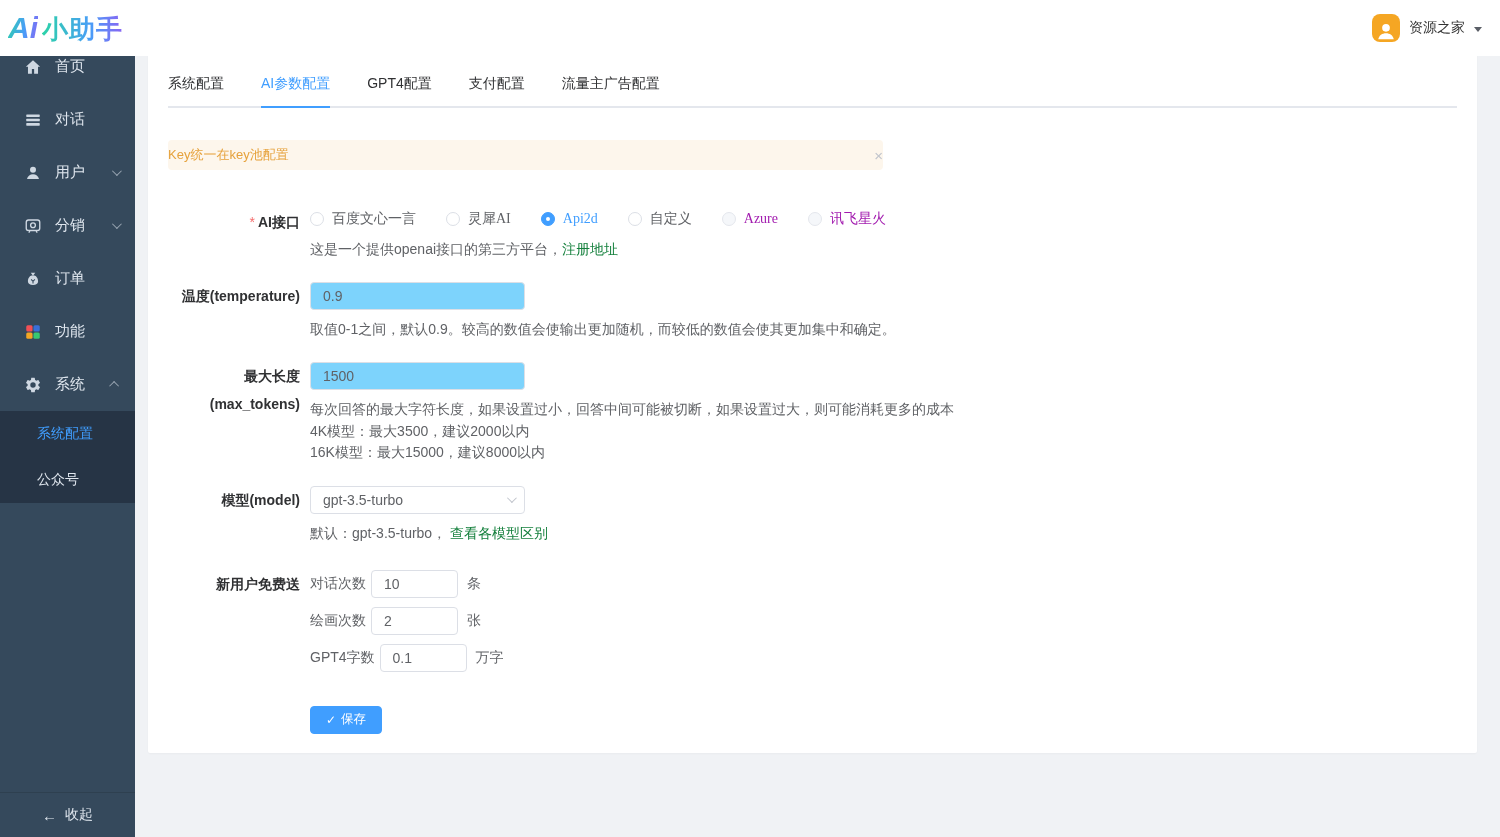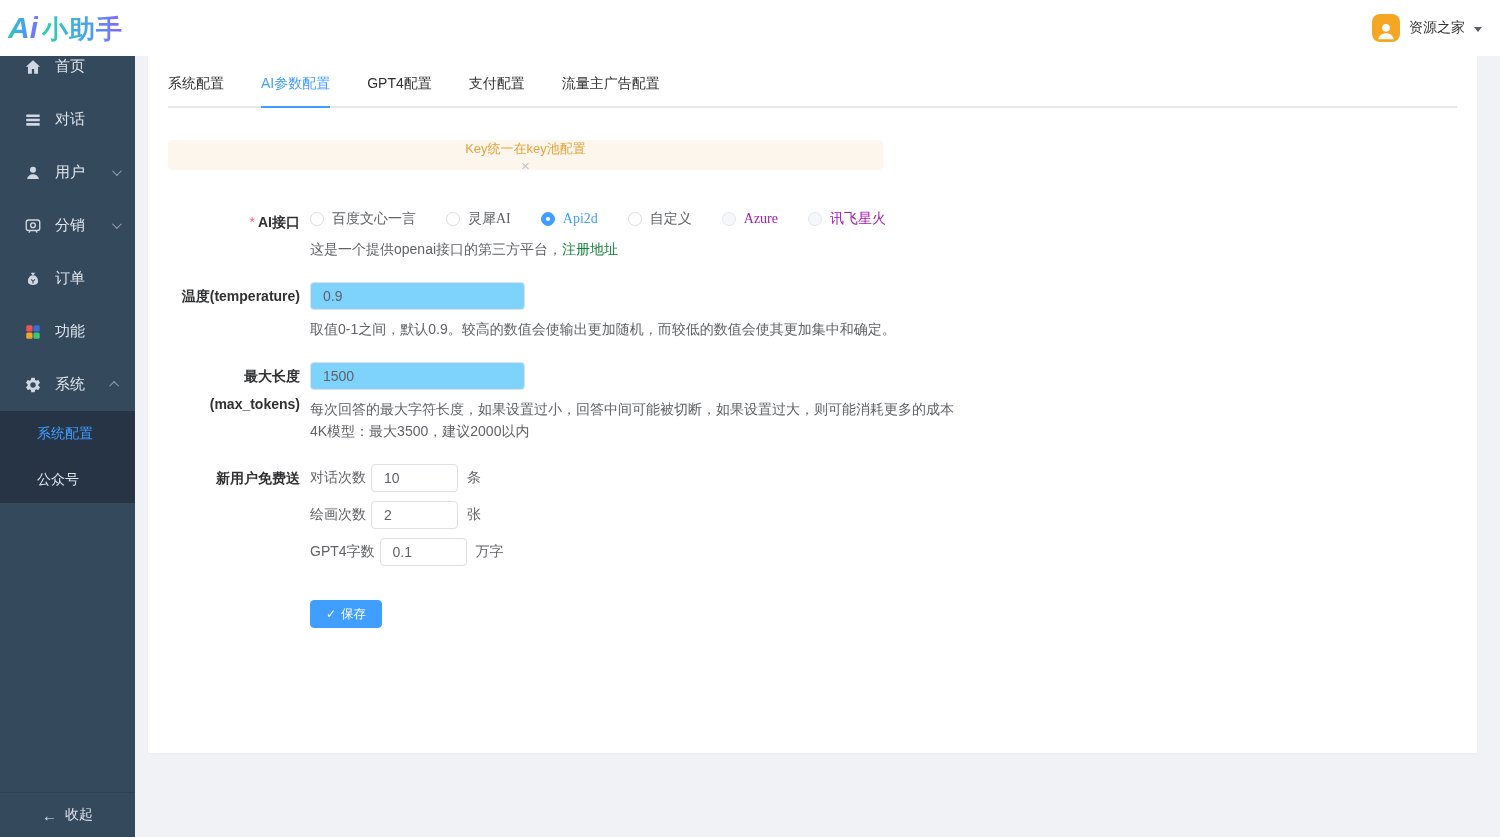--- a/index.html
+++ b/index.html
@@ -41,21 +41,21 @@
   .main { position:absolute; top:40px; left:135px; width:1365px; height:797px; background:#f0f2f5; }
   .card { margin:8px 23px 0 13px; height:705px; background:#ffffff; border-radius:2px; padding:18px 20px 20px 20px; box-shadow:0 1px 2px rgba(0,0,0,.03); }
 
   
   .tabs { display:flex; border-bottom:2px solid #e4e7ed; }
   .tab { font-size:14px; color:#303133; padding:9px 0 13px 0; margin-right:37px; cursor:pointer; position:relative; }
   .tab.active { color:#409eff; }
   .tab.active::after { content:""; position:absolute; left:0; right:0; bottom:-2px; height:2px; background:#409eff; }
 
   
-  .alert { margin-top:32px; width:715px; height:30px; background:#fdf6ec; border-radius:4px; display:flex; align-items:center; padding:0 0;flex-direction:column; }
+  .alert { margin-top:32px; width:715px; height:30px; background:#fdf6ec; border-radius:4px; display:flex; align-items:center; padding:0 0; }
   .alert-text { color:#e6a23c; font-size:13px; flex:1; }
   .alert-close { color:#c0c4cc; font-size:15px; cursor:pointer; line-height:1; }
 
   
   .form { margin-top:38px; }
   .form-row { display:flex; align-items:flex-start; margin-bottom:22px; }
   .form-label { width:132px; min-width:132px; text-align:right; margin-right:10px; font-size:14px; font-weight:bold; color:#303133; line-height:28px; }
   .req-mark { color:#f56c6c; margin-right:3px; font-weight:normal; }
   .form-field { font-size:14px; color:#606266; }
 
@@ -265,24 +265,37 @@
         </div>
       </div>
 
       <div class="form-row">
         <div class="form-label">最大长度(max_tokens)</div>
         <div class="form-field">
           <input class="text-input" type="text" value="1500" style="">
           <div class="help help-lines">
             <div>每次回答的最大字符长度，如果设置过小，回答中间可能被切断，如果设置过大，则可能消耗更多的成本</div>
             <div>4K模型：最大3500，建议2000以内</div>
-          </div>
-        </div>
-      </div>
-
+            <div>16K模型：最大15000，建议8000以内</div>
+          </div>
+        </div>
+      </div>
+
+      <div class="form-row" style="margin-bottom:26px;">
+        <div class="form-label">模型(model)</div>
+        <div class="form-field">
+          <div class="select-box">
+            <span class="select-value">gpt-3.5-turbo</span>
+            <span class="select-chev"></span>
+          </div>
+          <div class="help">
+            <span>默认：gpt-3.5-turbo，</span> <a class="link">查看各模型区别</a>
+          </div>
+        </div>
+      </div>
 
       <div class="form-row" style="margin-bottom:18px;">
         <div class="form-label">新用户免费送</div>
         <div class="form-field">
           <div class="quota-row">
             <span class="quota-name">对话次数</span>
             <input class="quota-input" type="text" value="10" style="">
             <span class="quota-unit">条</span>
           </div>
           <div class="quota-row">

